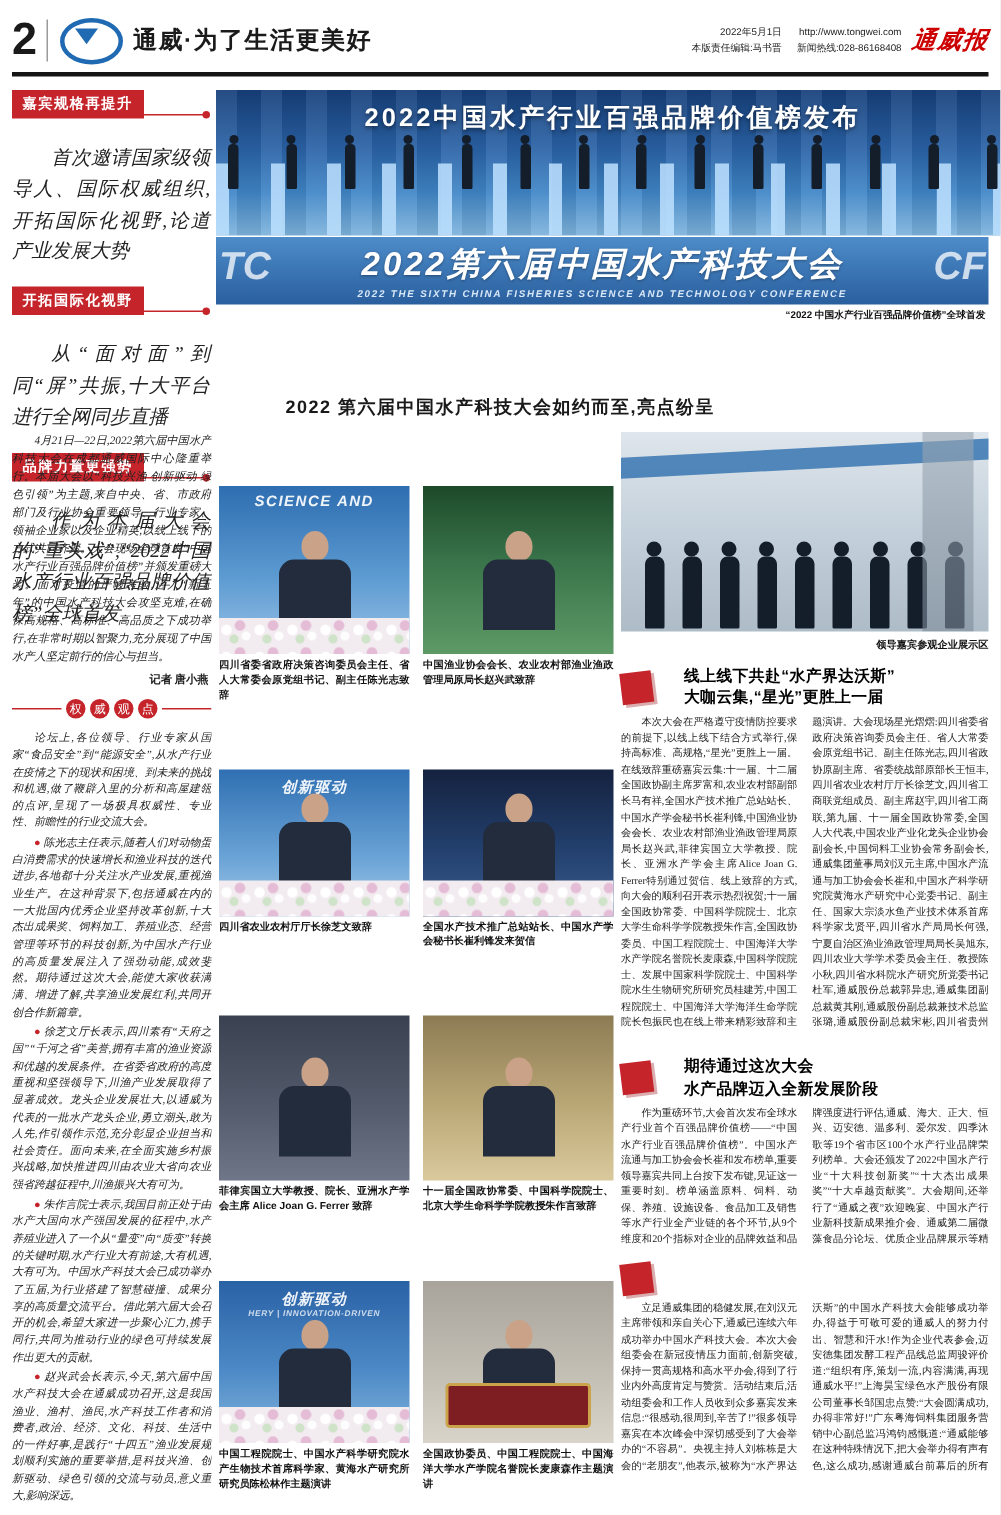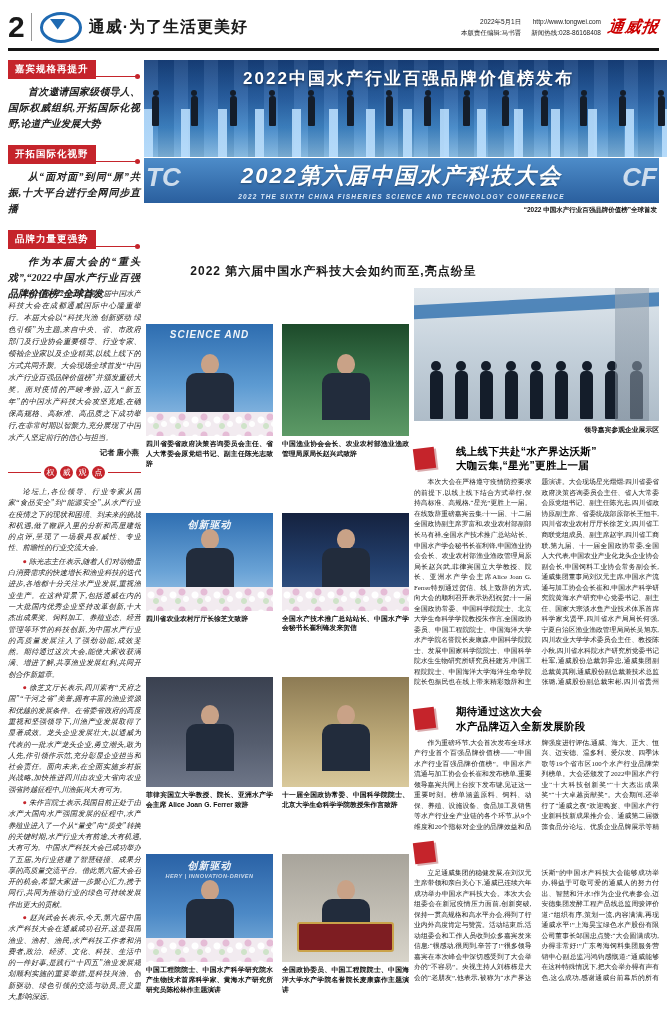--- a/index.html
+++ b/index.html
@@ -20,22 +20,22 @@
   .masthead{color:#c00;font-weight:bold;font-style:italic;font-size:16px;
        font-family:"Liberation Serif",serif;transform:skewX(-8deg);letter-spacing:1px;white-space:nowrap;}
   
   .sidebar{position:absolute;left:8px;top:60px;width:132px;}
   .sbox{margin-bottom:13px;}
   .sbox-row{display:flex;align-items:center;}
   .sbox-title{background:#c5242b;color:#fff;font-weight:bold;font-size:9.5px;padding:3px 7px;
        letter-spacing:1px;white-space:nowrap;flex:none;}
   .sbox-rule{flex:1;height:1px;background:#c5242b;position:relative;align-self:flex-end;margin-bottom:2px;}
   .sbox-rule::after{content:'';position:absolute;right:0;top:-2px;width:5px;height:5px;border-radius:50%;background:#c5242b;}
-  .sbox-text{font-family:"Liberation Serif",serif;font-style:italic;font-size:10px;line-height:1.6;
-       margin-top:5px;text-align:justify;text-indent:2em;color:#222;font-weight:bold;}
+  .sbox-text{font-family:"Liberation Serif",serif;font-style:italic;font-size:13px;line-height:1.6;
+       margin-top:16px;text-align:justify;text-indent:2em;color:#222;}
   
   .hero{position:absolute;left:144px;top:60px;width:529px;height:97px;overflow:hidden;
        background:linear-gradient(180deg,#163f7a,#2a62a6 40%,#3f85c6 70%,#7fb4dd);}
   .hero::before{content:'';position:absolute;inset:0;
        background:repeating-linear-gradient(90deg,rgba(255,255,255,.07) 0 14px,rgba(0,0,0,.06) 14px 30px);}
   .hero-title{position:relative;color:#fff;font-weight:bold;font-size:17px;text-align:center;
        margin-top:7px;letter-spacing:2px;text-shadow:0 1px 3px rgba(0,0,0,.5);}
   .hero-bars{position:absolute;left:0;right:0;bottom:0;height:48px;
        background:repeating-linear-gradient(90deg,rgba(190,225,255,.85) 0 9px,rgba(190,225,255,0) 9px 37px);}
   .hero-people{position:absolute;left:8px;right:8px;top:30px;display:flex;justify-content:space-between;}

